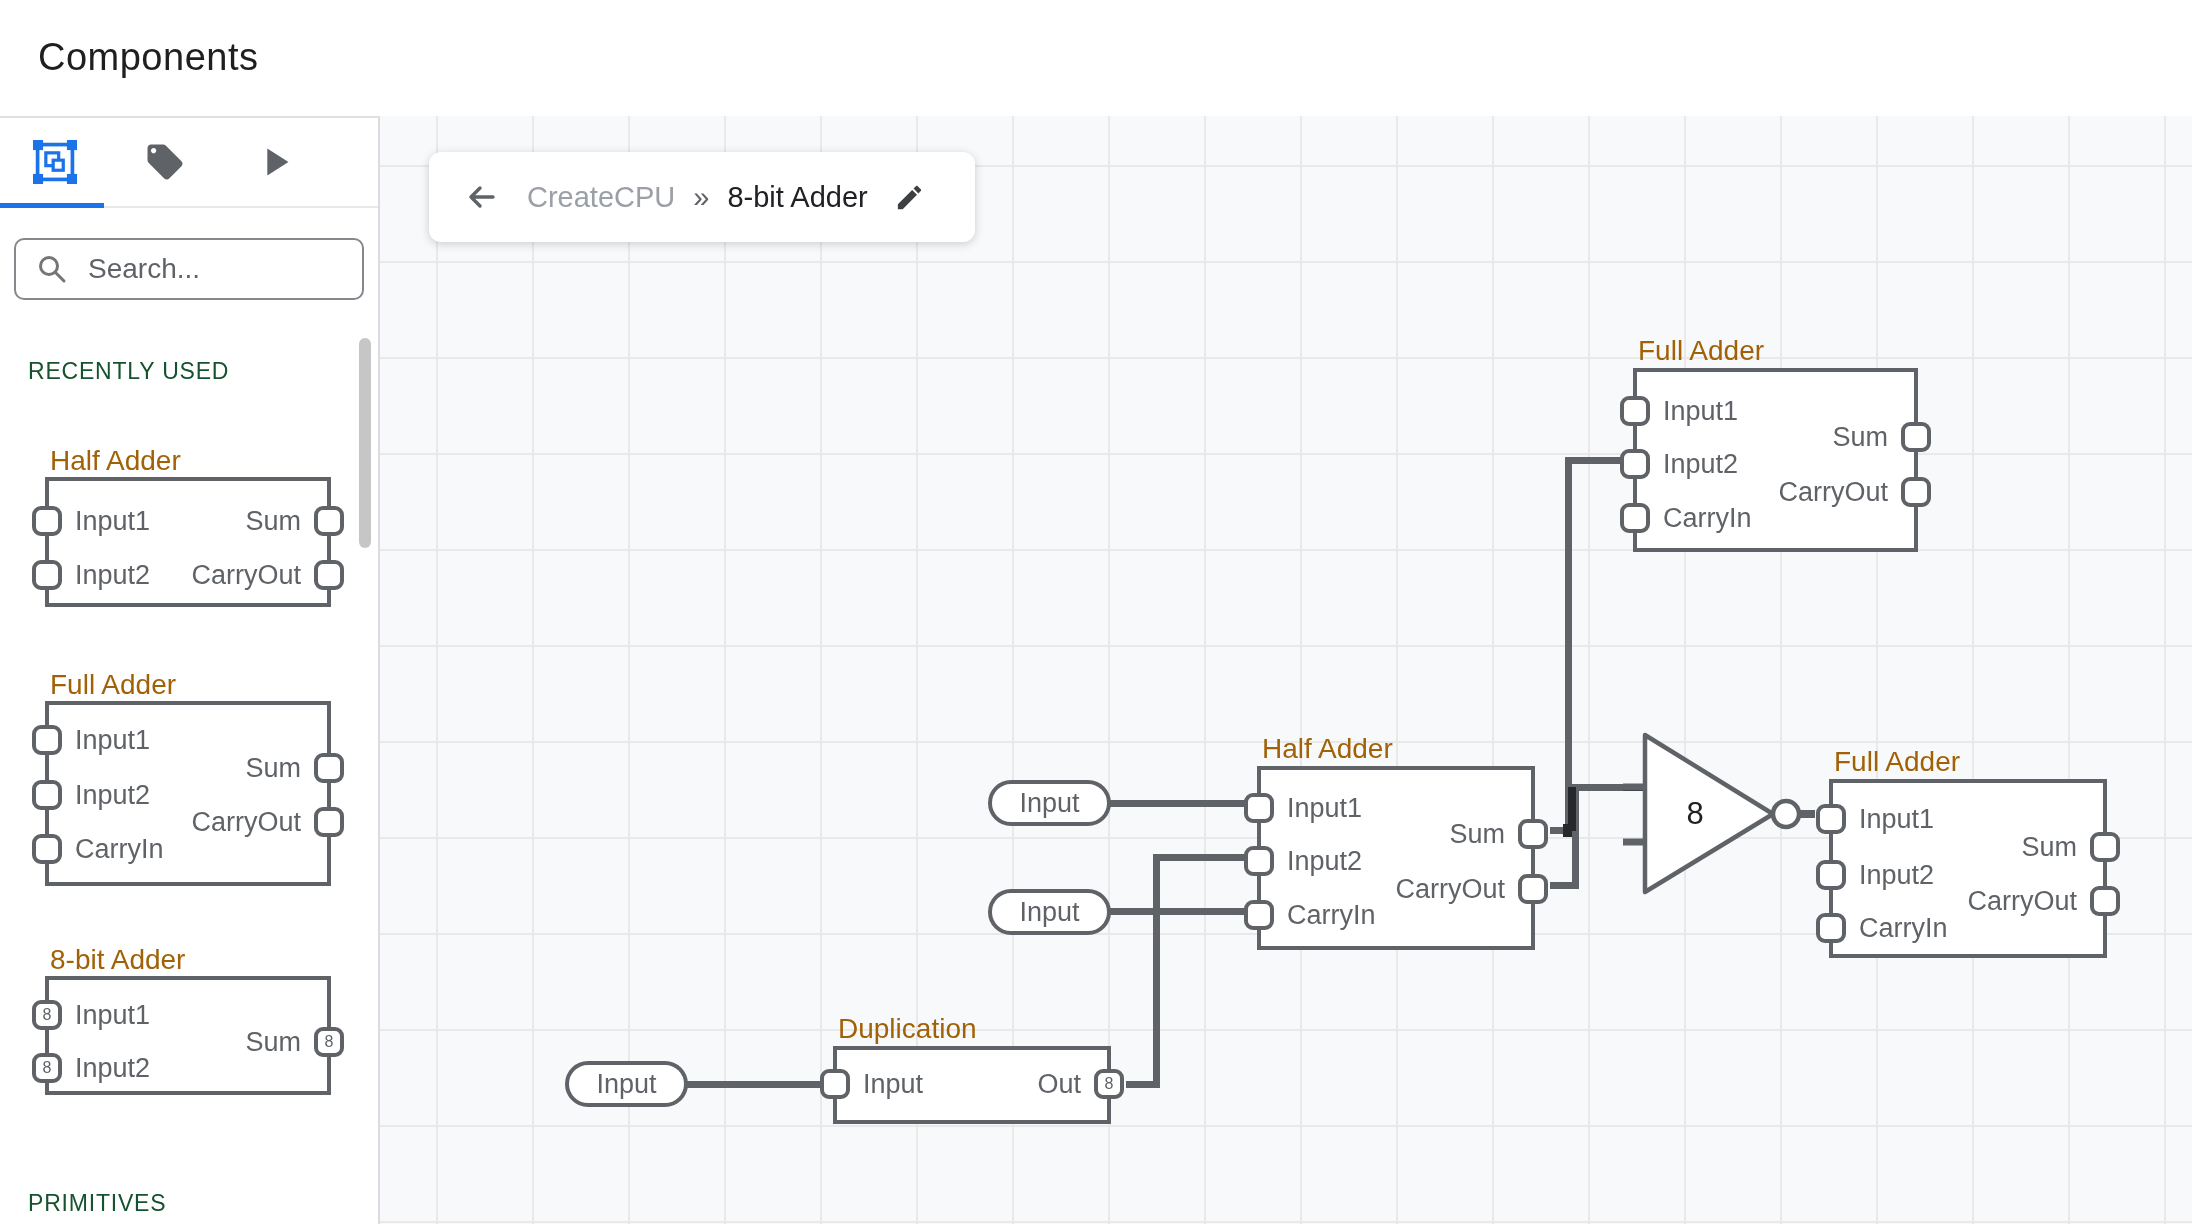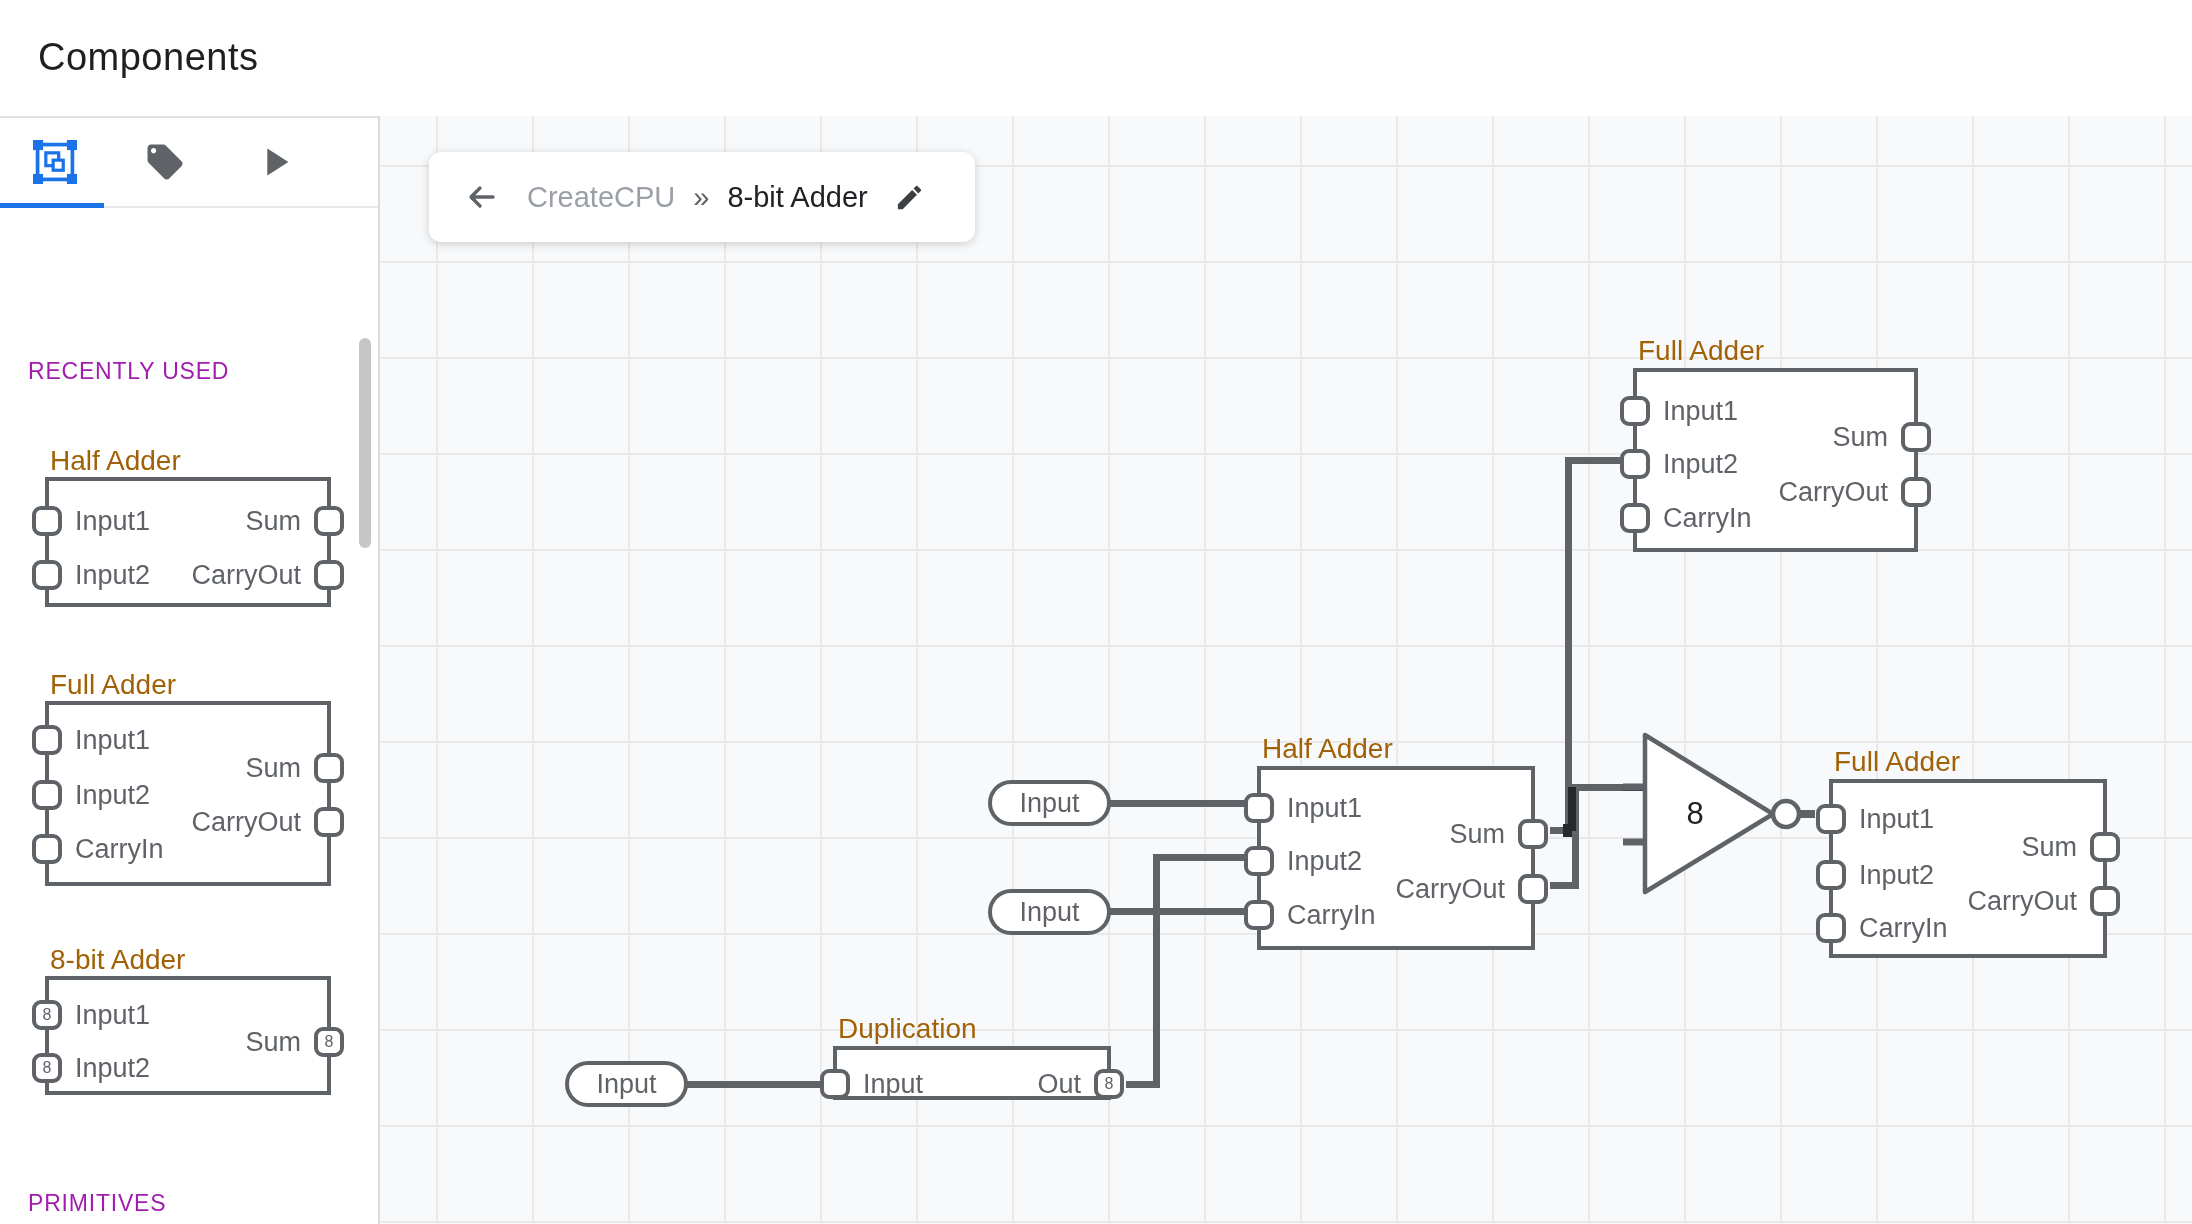--- a/index.html
+++ b/index.html
@@ -17,21 +17,21 @@
   .tab { width:110px; height:88px; display:flex; align-items:center; justify-content:center; cursor:pointer; }
   .tab-underline { position:absolute; left:0; top:85px; width:104px; height:5px; background:#1a73e8; }
 
   .search-wrap { position:absolute; left:14px; top:120px; width:350px; height:62px; }
   .search-input { width:350px; height:62px; border:2.5px solid #85898d; border-radius:10px;
     font-size:28px; color:#3c4043; padding:0 16px 0 72px; outline:none; background:#fff;
     font-family:"Liberation Sans", sans-serif; }
   .search-input::placeholder { color:#5f6368; }
   .search-icon { position:absolute; left:22px; top:15px; }
 
-  .section-label { position:absolute; left:28px; font-size:23px; color:#a21caf; letter-spacing:0.8px; }
+  .section-label { position:absolute; left:28px; font-size:23px; color:#14532d; letter-spacing:0.8px; }
 
   .scrollbar-thumb { position:absolute; left:359px; top:220px; width:12px; height:210px;
     background:#c6c6c6; border-radius:6px; }
 
   
   .node { position:absolute; background:#fff; border:4px solid #5f6368; z-index:3; }
   .node-title { position:absolute; left:1px; height:34px; line-height:34px;
     font-size:28px; color:#a16207; white-space:nowrap; }
   .port { position:absolute; width:30px; height:30px; background:#fff;
     border:4.5px solid #5f6368; border-radius:9px; z-index:4;
@@ -97,20 +97,27 @@
       </svg>
     </div>
     <div class="tab">
       <svg width="46" height="46" viewBox="0 0 24 24">
         <path fill="#5f6368" d="M8 5v14l11-7z"></path>
       </svg>
     </div>
     <div class="tab-underline"></div>
   </div>
 
+  <div class="search-wrap">
+    <input class="search-input" placeholder="Search..." style="">
+    <svg class="search-icon" width="32" height="32" viewBox="0 0 32 32">
+      <circle cx="13" cy="13" r="8.5" fill="none" stroke="#757575" stroke-width="3"></circle>
+      <line x1="19.5" y1="19.5" x2="28" y2="28" stroke="#757575" stroke-width="3" stroke-linecap="round"></line>
+    </svg>
+  </div>
 
   <div class="section-label" style="top:240px">RECENTLY USED</div>
 
   <div class="scrollbar-thumb"></div>
 
   <div class="node" style="left:45px; top:359px; width:286px; height:130px">
     <div class="node-title" style="top:-37px">Half Adder</div>
     <span class="port pl" style="top:25px"></span>
     <span class="port pl" style="top:79px"></span>
     <span class="port pr" style="top:25px"></span>
@@ -237,21 +244,21 @@
     <span class="port pl" style="top:130px"></span>
     <span class="port pr" style="top:49px"></span>
     <span class="port pr" style="top:103px"></span>
     <div class="plabel ll" style="top:19px">Input1</div>
     <div class="plabel ll" style="top:75px">Input2</div>
     <div class="plabel ll" style="top:128px">CarryIn</div>
     <div class="plabel rr" style="top:47px">Sum</div>
     <div class="plabel rr" style="top:101px">CarryOut</div>
   </div>
 
-  <div class="node" style="left:453px; top:930px; width:278px; height:54px">
+  <div class="node" style="left:453px; top:930px; width:278px; height:78px">
     <div class="node-title" style="top:-38px">Duplication</div>
     <span class="port pl" style="top:19px"></span>
     <span class="port pr" style="top:19px">
         <span>8</span>
       </span>
     <div class="plabel ll" style="top:17px">Input</div>
     <div class="plabel rr" style="top:17px">Out</div>
   </div>
 
   <svg class="inv-svg" width="200" height="185" viewBox="0 0 200 185">

